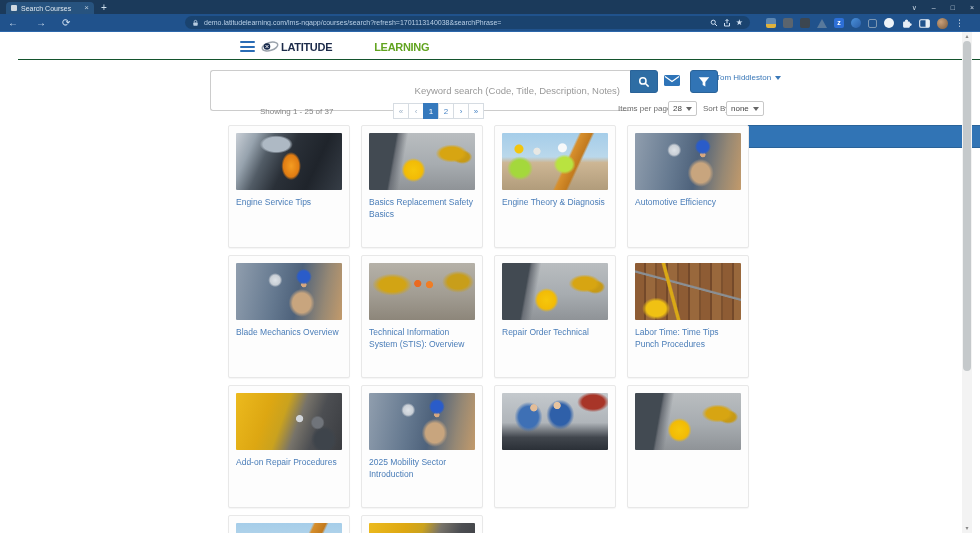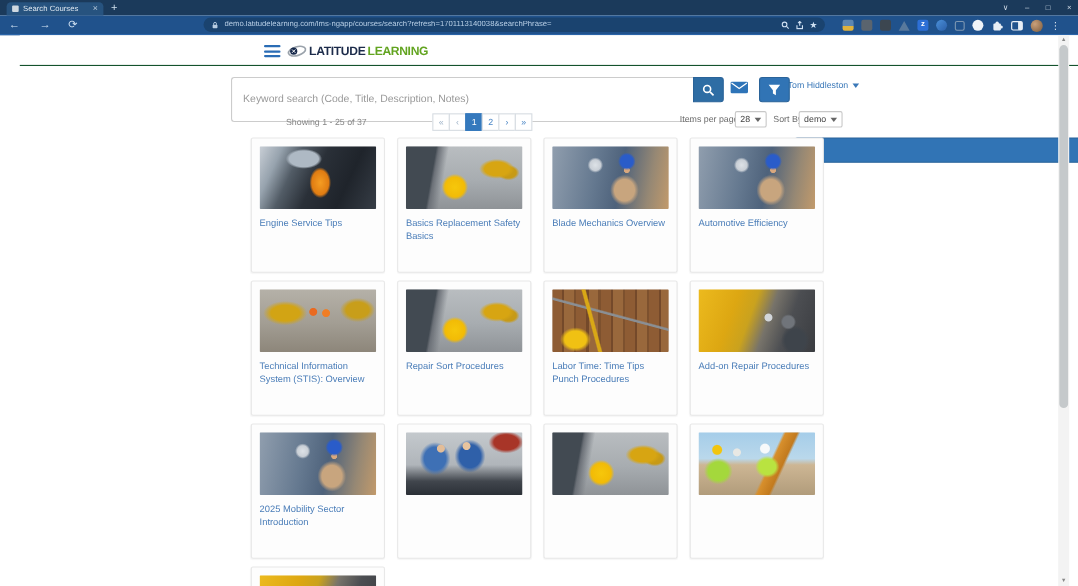--- a/index.html
+++ b/index.html
@@ -24,32 +24,32 @@
   .star{color:#cfe0f2;font-size:8px;line-height:1;}
   .ext-row{position:absolute;right:16px;top:2px;height:14px;display:flex;gap:7px;align-items:center;}
   .ext{width:10px;height:10px;border-radius:2px;flex:0 0 auto;}
   .kebab{color:#dfe8f0;font-size:9px;line-height:1;}
   
   .page-header{position:absolute;top:32px;left:18px;width:980px;height:28px;background:#fff;border-bottom:1px solid #14532d;box-sizing:border-box;}
   .hamburger{position:absolute;left:222px;top:9px;width:15px;height:11px;display:flex;flex-direction:column;justify-content:space-between;}
   .hamburger i{display:block;height:2px;background:#2a6cb5;border-radius:1px;}
   .logo{position:absolute;left:243px;top:7px;display:flex;align-items:center;gap:2px;}
   .logo-latitude{font-size:11px;font-weight:bold;color:#1c2b4a;letter-spacing:-.3px;}
-  .logo-learning{font-size:11px;font-weight:bold;color:#62a420;letter-spacing:-.3px;}
+  .logo-learning{font-size:11px;font-weight:bold;color:#62a420;letter-spacing:-.3px;margin-left:40px;}
   .course-search{position:absolute;left:497px;top:38px;width:100px;height:15px;border:1px solid #c9c9c9;border-radius:2px;
                  font-size:7.5px;padding:0 5px;color:#444;box-sizing:border-box;font-family:"Liberation Sans",sans-serif;}
   .course-search::placeholder{color:#9a9a9a;}
   .hdr-ic{position:absolute;top:38px;}
   .help-circle{width:14px;height:14px;border-radius:50%;background:#2e74b8;color:#fff;font-size:9px;font-weight:bold;
                display:flex;align-items:center;justify-content:center;}
   .user{position:absolute;left:698px;top:41px;font-size:8px;color:#3a78b8;display:flex;align-items:center;gap:4px;}
   .caret{width:0;height:0;border-left:3px solid transparent;border-right:3px solid transparent;border-top:4px solid #3a78b8;}
   
   .kw-input{position:absolute;left:210px;top:70px;width:420px;height:41px;border:1px solid #ccc;border-right:none;
-            border-radius:3px 0 0 3px;font-size:9.5px;padding:0 10px;color:#444;box-sizing:border-box;font-family:"Liberation Sans",sans-serif;}
+            border-radius:3px 0 0 3px;font-size:9.5px;padding:0 10px;color:#444;box-sizing:border-box;font-family:"Liberation Sans",sans-serif;text-align:right;}
   .kw-input::placeholder{color:#999;}
   .btn{position:absolute;top:70px;width:28px;height:23px;background:#3174b5;border:1px solid #2a6399;border-radius:3px;
        display:flex;align-items:center;justify-content:center;box-sizing:border-box;cursor:pointer;}
   .btn.search{left:630px;border-radius:0 3px 3px 0;background:#2e6da4;}
   .btn.filter{left:690px;}
   .btn.grid{left:722px;}
   
   .showing{position:absolute;left:228px;top:107px;font-size:8px;color:#858585;padding-left:32px;}
   .pagination{position:absolute;left:394px;top:103px;display:flex;}
   .pg{width:16px;height:16px;border:1px solid #d6dce2;background:#fff;display:flex;align-items:center;justify-content:center;
@@ -268,55 +268,59 @@
     <span class="pg link">›</span>
     <span class="pg link">»</span>
   </div>
 <span class="per-page" style="left:618px">Items per page:</span>
 <div class="mini-select" style="left:668px">
   <span>28</span>
   <span class="caret"></span>
 </div>
 <span class="per-page" style="left:703px">Sort By</span>
 <div class="mini-select" style="left:726px">
-  <span>demo</span>
+  <span>none</span>
   <span class="caret"></span>
 </div>
 
 <div class="grid">
   <div class="card">
     <div class="card-img img-engine-oil"></div>
     <div class="card-title">Engine Service Tips</div>
   </div>
 
   <div class="card">
     <div class="card-img img-hardhat-excavator"></div>
     <div class="card-title">Basics Replacement Safety Basics</div>
   </div>
 
-
+  <div class="card">
+    <div class="card-img img-workers-meeting"></div>
+    <div class="card-title">Engine Theory &amp; Diagnosis</div>
+  </div>
+
+
+  <div class="card">
+    <div class="card-img img-blue-hardhat-part"></div>
+    <div class="card-title">Automotive Efficiency</div>
+  </div>
 
   <div class="card">
     <div class="card-img img-blue-hardhat-part"></div>
     <div class="card-title">Blade Mechanics Overview</div>
   </div>
 
   <div class="card">
-    <div class="card-img img-blue-hardhat-part"></div>
-    <div class="card-title">Automotive Efficiency</div>
-  </div>
-
-  <div class="card">
     <div class="card-img img-stis-excavators"></div>
     <div class="card-title">Technical Information System (STIS): Overview</div>
   </div>
 
   <div class="card">
     <div class="card-img img-hardhat-excavator"></div>
-    <div class="card-title">Repair Sort Procedures</div>
+    <div class="card-title">Repair Order Technical</div>
   </div>
 
 
   <div class="card">
     <div class="card-img img-tools-wood"></div>
     <div class="card-title">Labor Time: Time Tips Punch Procedures</div>
   </div>
 
   <div class="card">
     <div class="card-img img-yellow-repair"></div>

